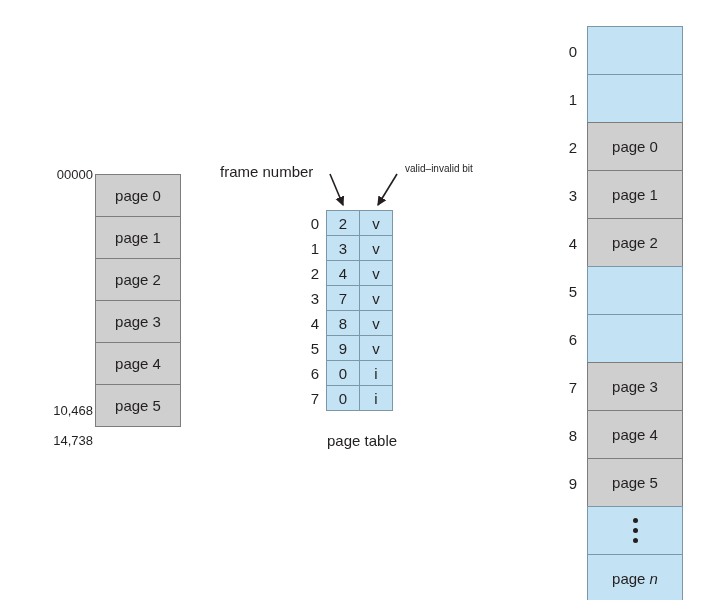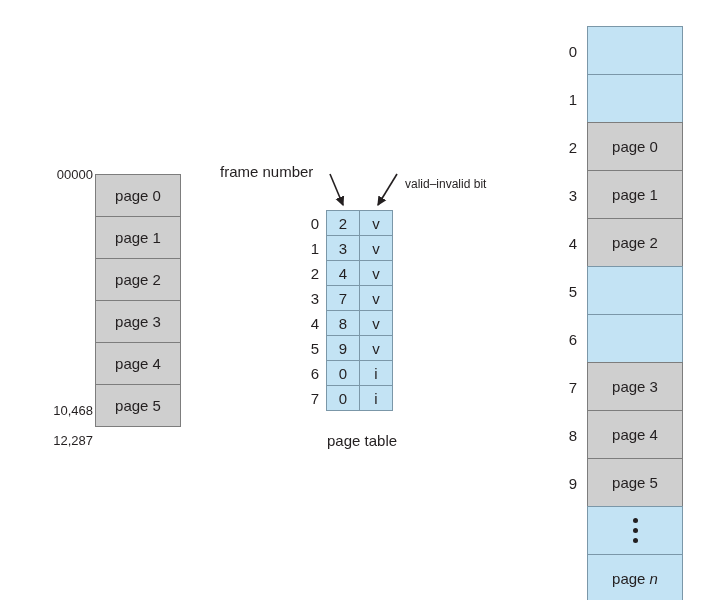--- a/index.html
+++ b/index.html
@@ -112,22 +112,22 @@
   #frame-number-label {
     position: absolute;
     left: 220px;
     top: 163px;
     font-size: 15px;
     white-space: nowrap;
   }
   #valid-invalid-label {
     position: absolute;
     left: 405px;
-    top: 177px;
-    font-size: 12px;
+    top: 163px;
+    font-size: 10px;
     white-space: nowrap;
   }
   #annotation-arrows {
     position: absolute;
     left: 0; top: 0;
     width: 707px; height: 600px;
     pointer-events: none;
   }
 
   
@@ -170,21 +170,21 @@
   }
   .ital { font-style: italic; }
 </style>
 </head>
 <body>
 
 <div class="stage">
 
   <div class="addr-label" id="addr-top">00000</div>
   <div class="addr-label" id="addr-mid">10,468</div>
-  <div class="addr-label" id="addr-bot">12,287</div>
+  <div class="addr-label" id="addr-bot">14,738</div>
 
   <div id="logical-memory">
       <div class="cell lm-row gray">
         <span>page 0</span>
       </div>
       <div class="cell lm-row gray">
         <span>page 1</span>
       </div>
       <div class="cell lm-row gray">
         <span>page 2</span>

